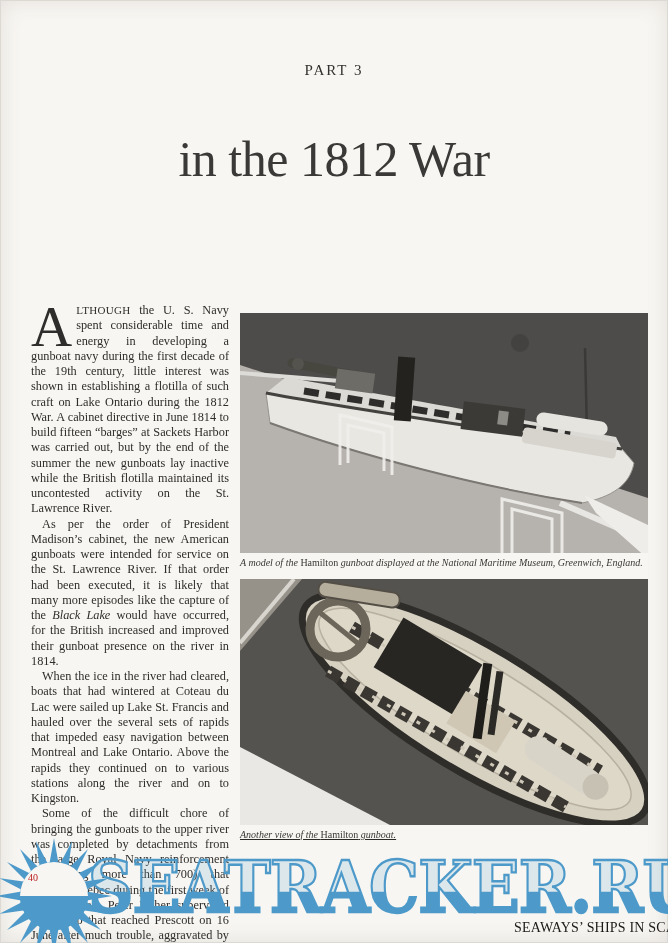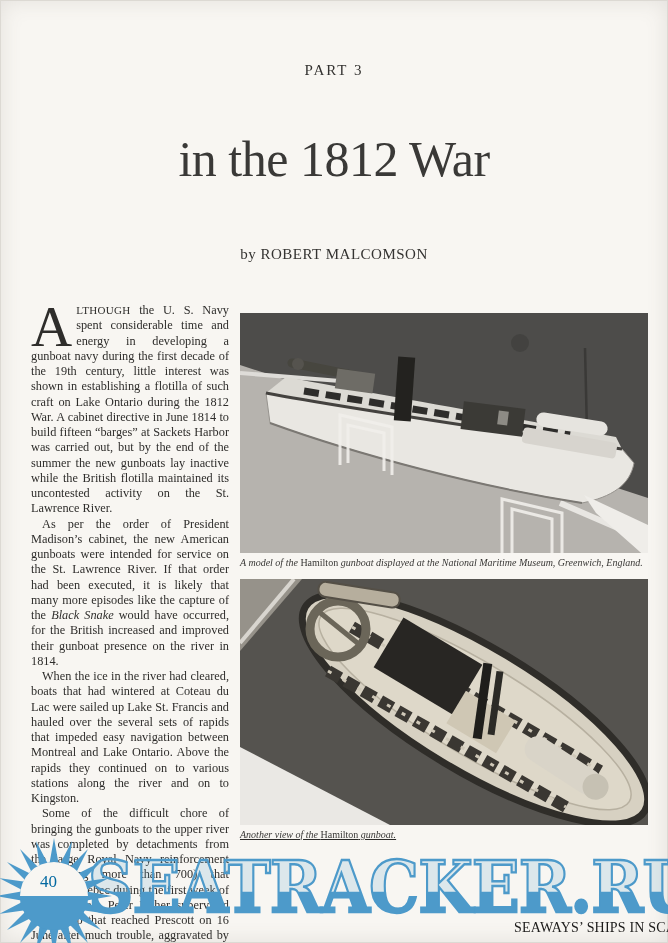--- a/index.html
+++ b/index.html
@@ -47,22 +47,22 @@
   .photo { display:block; background:#777; }
   figcaption {
     font-size:10px; line-height:13px; font-style:italic; color:#37363      4;
     color:#383735; margin:3px 0 0 0; white-space:nowrap;
   }
   figcaption .ship-name { font-style:normal; }
   .fig2 { margin-top:10px;text-decoration:underline; }
   
   .sun { position:absolute; left:-6px; top:836px; z-index:2; }
   .page-number {
-    position:absolute; left:40px; top:872px; z-index:6;
-    font-size:17px; color:#0369a1;
+    position:absolute; left:28px; top:872px; z-index:6;
+    font-size:10px; color:#b91c1c;
   }
   .journal {
     position:absolute; left:514px; top:920px; z-index:6;
     font-size:14px; letter-spacing:.2px; color:#1c1b1a; white-space:nowrap;
   }
   .watermark {
     position:absolute; left:88px; top:852px; z-index:3;
     font-family:"DejaVu Serif", serif; font-weight:bold;
     font-size:71px; line-height:1; white-space:nowrap;
     transform:scaleX(0.885); transform-origin:left top;
@@ -77,25 +77,24 @@
     clip-path: inset(56% 0 0 0);
   }
 </style>
 </head>
 <body>
 
 <div class="page">
 
   <div class="part-label">PART 3</div>
   <h1 class="title"><br><span>in the 1812 War</span></h1>
-  <div class="byline"><span>by</span> <span>ROBERT MALCOMSON</span></div>
 
   <div class="left-col">
     <p class="first"><span class="dropcap">A</span><span class="leadin">LTHOUGH</span><span> the U. S. Navy spent considerable time and energy in developing a gunboat navy during the first decade of the 19th century, little interest was shown in establishing a flotilla of such craft on Lake Ontario during the 1812 War. A cabinet directive in June 1814 to build fifteen “barges” at Sackets Harbor was carried out, but by the end of the summer the new gunboats lay inactive while the British flotilla maintained its uncontested activity on the St. Lawrence River.</span></p>
-    <p><span>As per the order of President Madison’s cabinet, the new American gunboats were intended for service on the St. Lawrence River. If that order had been executed, it is likely that many more episodes like the capture of the </span><i>Black Snake</i><span> would have occurred, for the British increased and improved their gunboat presence on the river in 1814.</span></p>
+    <p><span>As per the order of President Madison’s cabinet, the new American gunboats were intended for service on the St. Lawrence River. If that order had been executed, it is likely that many more episodes like the capture of the </span><i>Black Lake</i><span> would have occurred, for the British increased and improved their gunboat presence on the river in 1814.</span></p>
     <p>When the ice in the river had cleared, boats that had wintered at Coteau du Lac were sailed up Lake St. Francis and hauled over the several sets of rapids that impeded easy navigation between Montreal and Lake Ontario. Above the rapids they continued on to various stations along the river and on to Kingston.</p>
     <p>Some of the difficult chore of bringing the gunboats to the upper river was completed by detachments from the large Royal Navy reinforcement (numbering more than 700) that reached Quebec during the first week of June. Captain Peter Fisher supervised one group that reached Prescott on 16 June after much trouble, aggravated by a high desertion rate. Lieutenant Daniel Salter arrived at</p>
   </div>
 
   <div class="right-col">
 
     <figure>
       <svg class="photo" viewBox="0 0 408 240" width="408" height="240">
         <rect width="408" height="240" fill="#b6b3ae"></rect>
         <polygon points="0,0 408,0 408,185 0,52" fill="#4d4c4a"></polygon>

